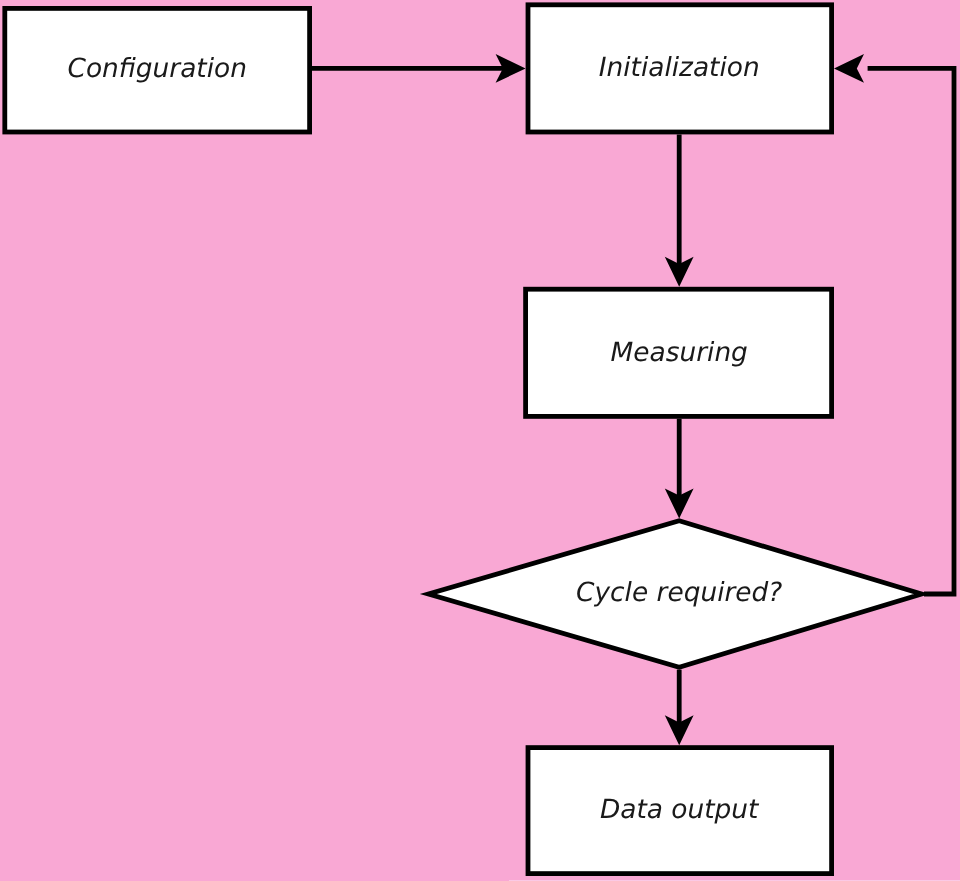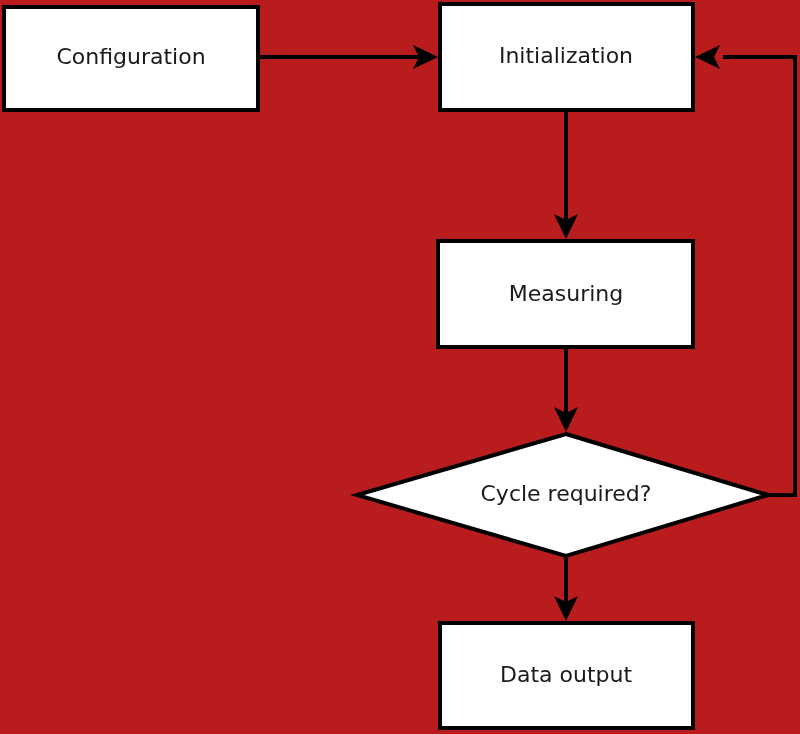--- a/index.html
+++ b/index.html
@@ -4,23 +4,24 @@
 <style>
   html, body {
     margin: 0;
     padding: 0;
     background: #ffffff;
   }
   #canvas {
     position: relative;
     width: 800px;
     height: 734px;
-    background: #b91c1c;
+    background: #f9a8d4;
     overflow: hidden;
     font-family: "DejaVu Sans", sans-serif;
+    font-style: italic;
   }
   #flow-svg {
     position: absolute;
     top: 0;
     left: 0;
     width: 800px;
     height: 734px;
     display: block;
   }
   .node-shape {

